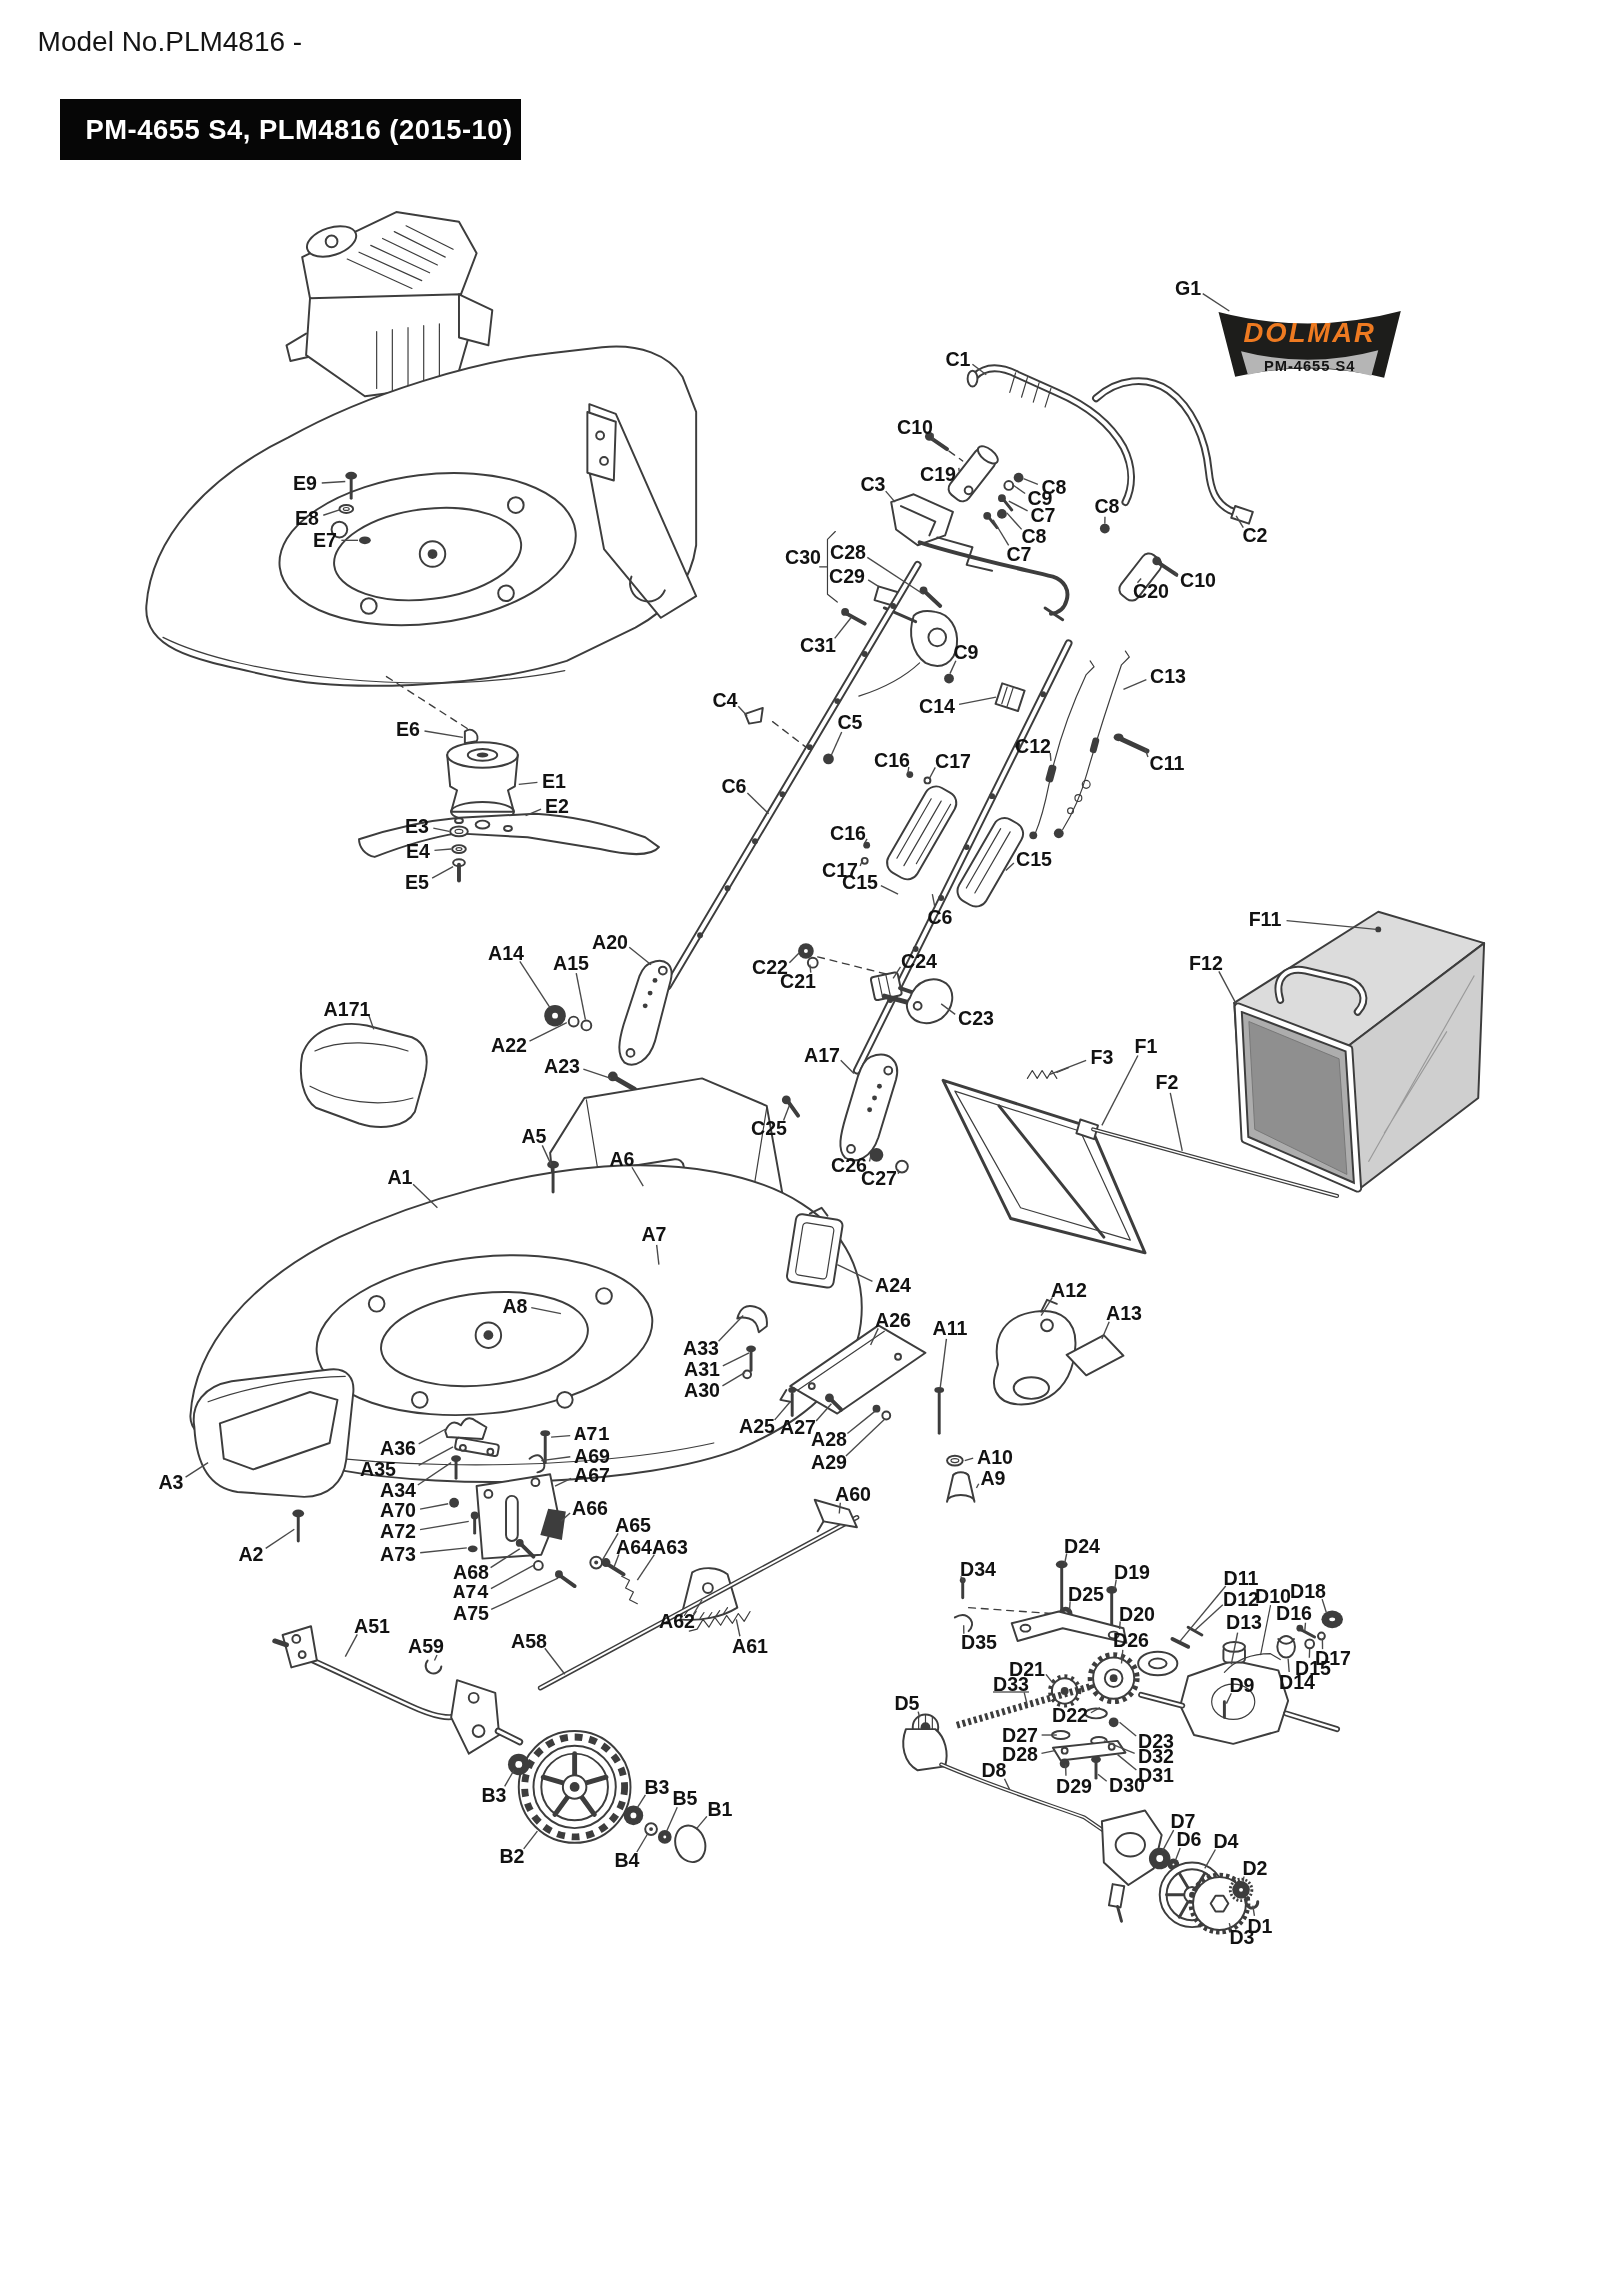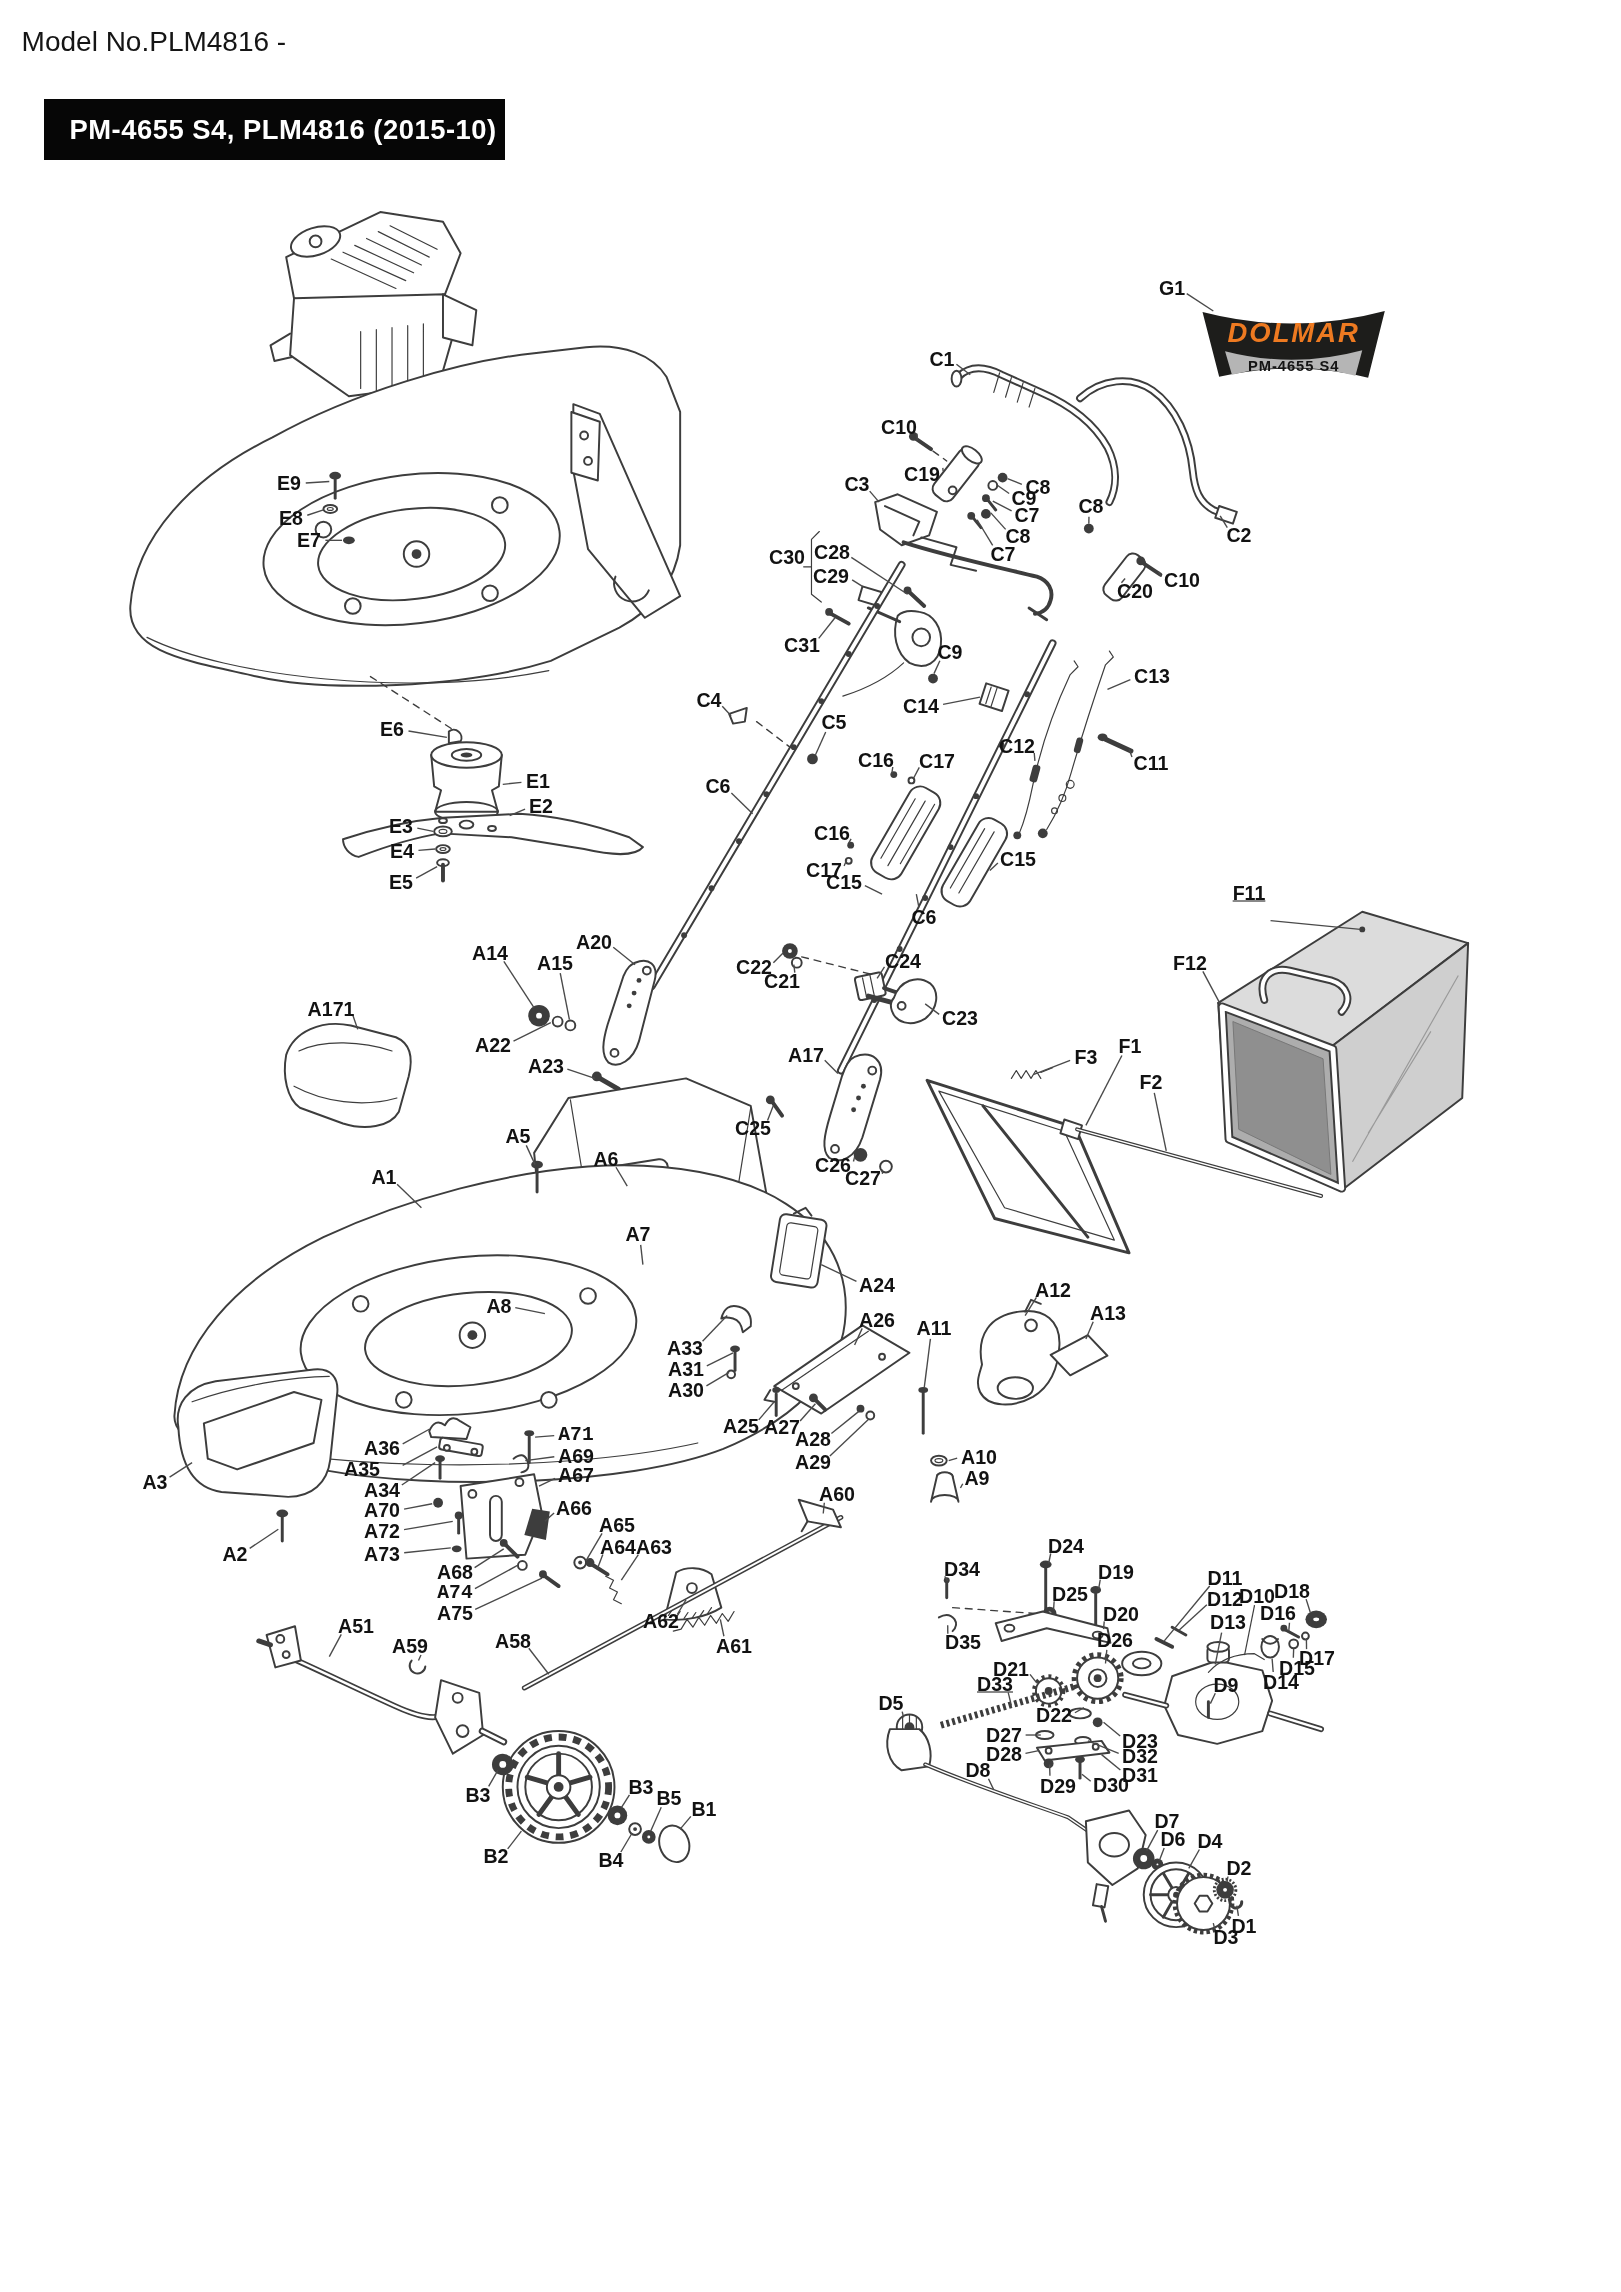--- a/index.html
+++ b/index.html
@@ -1,16 +1,16 @@
 <!DOCTYPE html>
 <html><head>
 <meta charset="utf-8">
 <style>
   html,body{margin:0;padding:0;background:#fff;}
-  #canvas{position:relative;width:1554px;height:2293px;background:#ffffff;font-family:"Liberation Sans",sans-serif;overflow:hidden;}
+  #canvas{position:relative;width:1554px;height:2293px;background:#ffffff;font-family:"Liberation Sans",sans-serif;overflow:hidden;margin-left:16px;}
   .title{position:absolute;left:21.6px;top:25.5px;font-size:28px;color:#151515;}
   .banner{position:absolute;left:44px;top:99px;width:461px;height:61px;background:#060606;color:#ffffff;
           display:flex;align-items:center;padding-left:25.5px;box-sizing:border-box;
           font-size:27.4px;font-weight:bold;white-space:nowrap;letter-spacing:0.5px;}
   #art,#leader-layer{position:absolute;left:0;top:0;}
   #leader-layer{pointer-events:none;}
   .part-label{position:absolute;transform:translate(-50%,-50%);font-weight:bold;font-size:19.6px;color:#121212;white-space:nowrap;}
   
   .fw{fill:#ffffff;stroke:#3d3d3d;stroke-width:2;stroke-linejoin:round;stroke-linecap:round;}
   .ln{fill:none;stroke:#3d3d3d;stroke-width:2;stroke-linejoin:round;stroke-linecap:round;}
@@ -732,21 +732,21 @@
       <div class="part-label" style="left: 356px; top: 1626px;">A51</div>
       <div class="part-label" style="left: 410px; top: 1646px;">A59</div>
       <div class="part-label" style="left: 513px; top: 1641px;">A58</div>
       <div class="part-label" style="left: 734px; top: 1646px;">A61</div>
       <div class="part-label" style="left: 478px; top: 1795px;">B3</div>
       <div class="part-label" style="left: 496px; top: 1856px;">B2</div>
       <div class="part-label" style="left: 641px; top: 1787px;">B3</div>
       <div class="part-label" style="left: 669px; top: 1798px;">B5</div>
       <div class="part-label" style="left: 611px; top: 1860px;">B4</div>
       <div class="part-label" style="left: 704px; top: 1809px;">B1</div>
-      <div class="part-label" style="left: 1249px; top: 893px; text-decoration: underline;">F11</div>
+      <div class="part-label" style="left: 1249px; top: 919px;">F11</div>
       <div class="part-label" style="left: 1190px; top: 963px;">F12</div>
       <div class="part-label" style="left: 1130px; top: 1046px;">F1</div>
       <div class="part-label" style="left: 1086px; top: 1057px;">F3</div>
       <div class="part-label" style="left: 1151px; top: 1082px;">F2</div>
       <div class="part-label" style="left: 1066px; top: 1546px;">D24</div>
       <div class="part-label" style="left: 962px; top: 1569px; text-align: center;">D34</div>
       <div class="part-label" style="left: 1116px; top: 1572px;">D19</div>
       <div class="part-label" style="left: 1070px; top: 1594px;">D25</div>
       <div class="part-label" style="left: 963px; top: 1642px;">D35</div>
       <div class="part-label" style="left: 1121px; top: 1614px;">D20</div>

